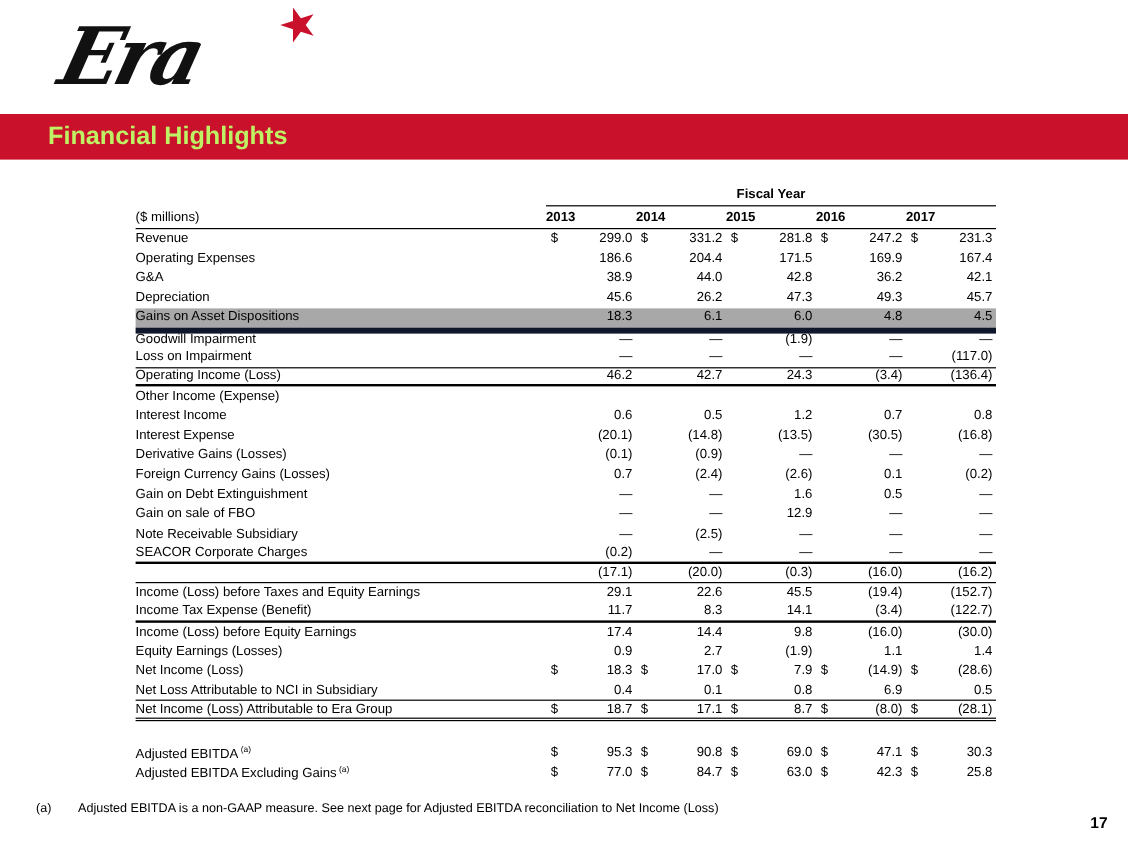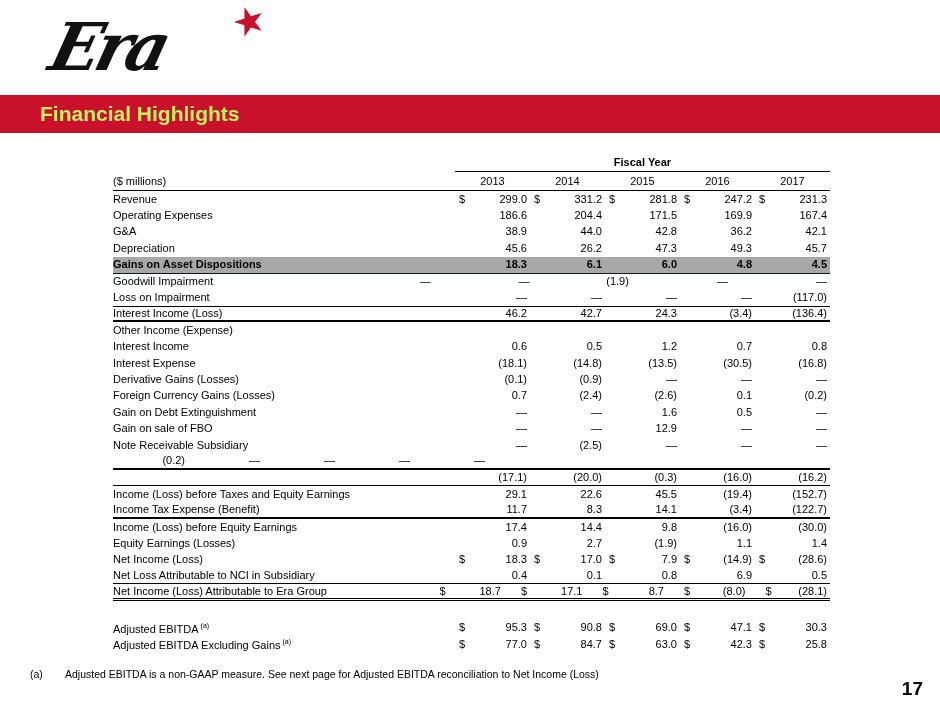--- a/index.html
+++ b/index.html
@@ -70,43 +70,43 @@
   .fiscal-row { height:15px; align-items:flex-start; padding-bottom:2px; }
   .years-span {
     width:375px;
     text-align:center;
     font-weight:bold;
     border-bottom:1px solid #000;
     padding-bottom:3px;
   }
   .years-row { height:19px; border-bottom:1.5px solid #000; }
   .unit-label { }
-  .year-cell { width:75px; text-align:center; font-weight:normal; }
+  .year-cell { width:75px; text-align:left; font-weight:bold; }
 
   .body-row { height:16.4px; }
-  .highlight { background:#a8a8a8;font-weight:bold; }
-  .bt  { border-top:1px solid #0f172a;gap:48px; }
+  .highlight { background:#a8a8a8; }
+  .bt  { border-top:5px solid #0f172a; }
   .bt2 { border-top:1.5px solid #000; }
   .bb  { border-bottom:1.5px solid #000;justify-content:flex-end; }
   .bb2 { border-bottom:2px solid #000; }
-  .bbd { border-bottom:3px double #000;gap:13px; }
+  .bbd { border-bottom:3px double #000; }
   .gap { margin-top:19px; }
 
   
   .footnote {
     position:absolute;
     top:668px; left:30px;
     font-size:10.5px;
     display:flex;
   }
   .footnote-marker { width:35px; }
   .page-number {
     position:absolute;
     top:678px; right:17px;
-    font-size:19px;
+    font-size:13px;
     font-weight:bold;
   }
 </style>
 </head>
 <body>
 
 <div class="slide">
 
   <div class="logo">
     <span class="logo-text">Era</span>
@@ -288,21 +288,21 @@
           <div class="val-cell">
             <span class="dollar"></span>
             <span class="val">—</span>
           </div>
           <div class="val-cell">
             <span class="dollar"></span>
             <span class="val">(117.0)</span>
           </div>
         </div>
         <div class="row body-row bt2 bb2">
-          <div class="label-cell">Interest Income (Loss)</div>
+          <div class="label-cell">Operating Income (Loss)</div>
           <div class="val-cell">
             <span class="dollar"></span>
             <span class="val">46.2</span>
           </div>
           <div class="val-cell">
             <span class="dollar"></span>
             <span class="val">42.7</span>
           </div>
           <div class="val-cell">
             <span class="dollar"></span>
@@ -360,21 +360,21 @@
           </div>
           <div class="val-cell">
             <span class="dollar"></span>
             <span class="val">0.8</span>
           </div>
         </div>
         <div class="row body-row">
           <div class="label-cell">Interest Expense</div>
           <div class="val-cell">
             <span class="dollar"></span>
-            <span class="val">(18.1)</span>
+            <span class="val">(20.1)</span>
           </div>
           <div class="val-cell">
             <span class="dollar"></span>
             <span class="val">(14.8)</span>
           </div>
           <div class="val-cell">
             <span class="dollar"></span>
             <span class="val">(13.5)</span>
           </div>
           <div class="val-cell">
@@ -495,20 +495,21 @@
           <div class="val-cell">
             <span class="dollar"></span>
             <span class="val">—</span>
           </div>
           <div class="val-cell">
             <span class="dollar"></span>
             <span class="val">—</span>
           </div>
         </div>
         <div class="row body-row bb2">
+          <div class="label-cell">SEACOR Corporate Charges</div>
           <div class="val-cell">
             <span class="dollar"></span>
             <span class="val">(0.2)</span>
           </div>
           <div class="val-cell">
             <span class="dollar"></span>
             <span class="val">—</span>
           </div>
           <div class="val-cell">
             <span class="dollar"></span>

